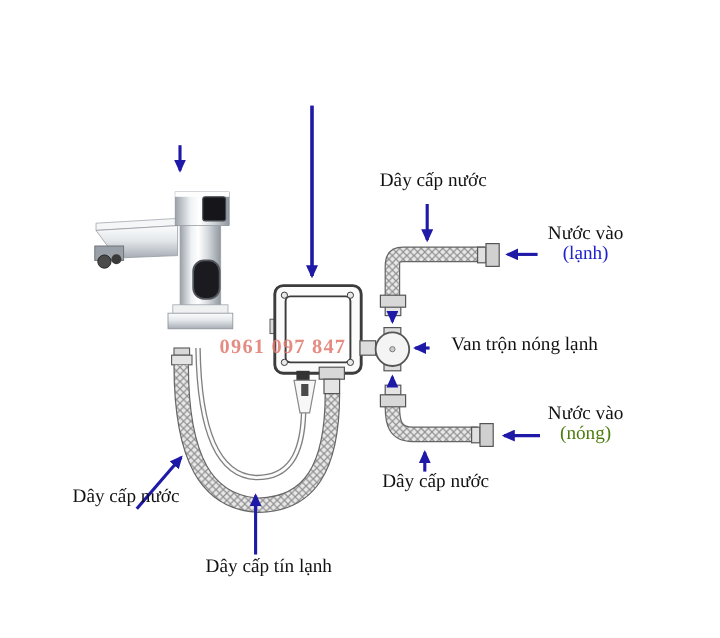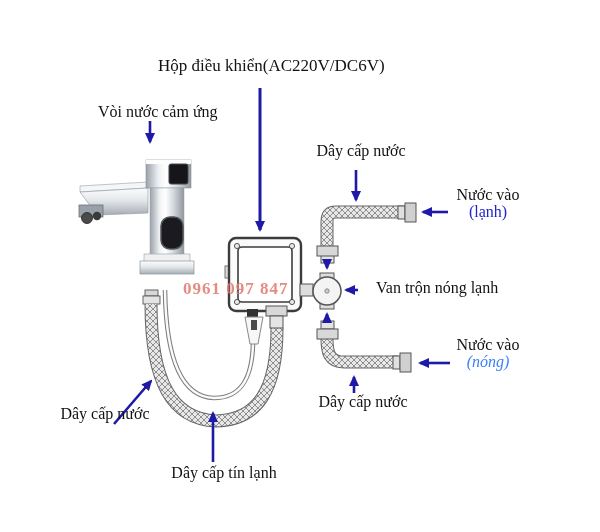--- a/index.html
+++ b/index.html
@@ -6,21 +6,21 @@
   .stage{
     position:relative;width:600px;height:532px;background:#ffffff;
     font-family:"Liberation Serif",serif;overflow:hidden;
   }
   .lbl{
     position:absolute;font-size:16px;color:#121212;line-height:1.05;
     text-align:center;white-space:nowrap;
   }
   .lbl.title{font-size:17px;}
   .cold-txt{color:#2222cc;}
-  .hot-txt{color:#3b82f6;font-style:italic;}
+  .hot-txt{color:#4d7c0f;}
   .watermark{
     position:absolute;left:183px;top:279px;
     font-family:"Liberation Serif",serif;font-weight:bold;
     font-size:17px;letter-spacing:1px;color:#e0796d;opacity:.85;
     white-space:nowrap;
   }
   svg{position:absolute;left:0;top:0;}
 </style>
 </head>
 <body>
@@ -131,23 +131,21 @@
       <line x1="327" y1="263" x2="327" y2="268" stroke-width="2.6" marker-end="url(#ah)"></line>
       <line x1="358" y1="290" x2="346" y2="290" stroke-width="2.6" marker-end="url(#ah)"></line>
       <line x1="327" y1="320" x2="327" y2="314" stroke-width="2.6" marker-end="url(#ah)"></line>
       <line x1="450" y1="363" x2="420" y2="363" stroke-width="2.6" marker-end="url(#ah)"></line>
       <line x1="354" y1="393" x2="354" y2="377" stroke-width="2.6" marker-end="url(#ah)"></line>
       <line x1="114" y1="424" x2="151" y2="381" stroke-width="2.6" marker-end="url(#ah)"></line>
       <line x1="213" y1="462" x2="213" y2="413" stroke-width="2.6" marker-end="url(#ah)"></line>
     </g>
   </svg>
 
-  <div class="lbl title" style="left:158px;top:57px;width:218px;">Hộp điều khiển(AC220V/DC6V)</div>
 
-  <div class="lbl" style="left:98px;top:104px;width:118px;">Vòi nước cảm ứng</div>
 
   <div class="lbl" style="left:316px;top:143px;width:90px;">Dây cấp nước</div>
 
   <div class="lbl" style="left:448px;top:187px;width:80px;">
     <span>Nước vào</span><br>
     <span class="cold-txt">(lạnh)</span>
   </div>
 
   <div class="lbl" style="left:376px;top:280px;width:122px;text-align:left;">Van trộn nóng lạnh</div>
 

